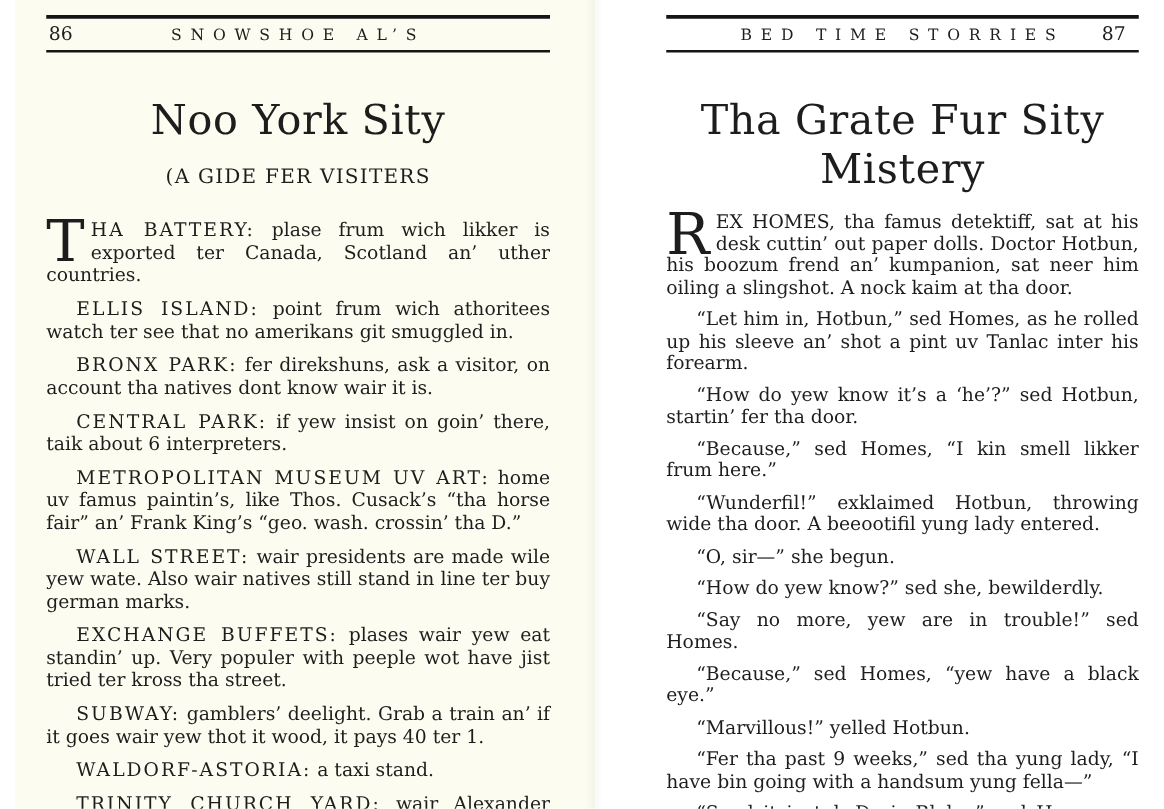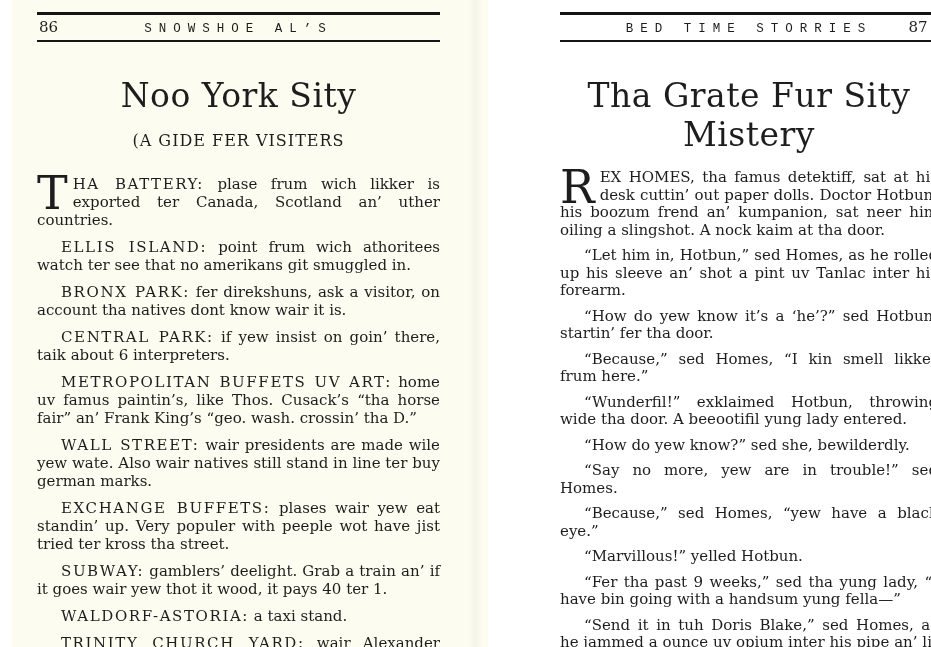--- a/index.html
+++ b/index.html
@@ -12,39 +12,38 @@
     margin: 0; padding: 0;
     width: 931px; height: 647px;
     background: #ffffff;
     overflow: hidden;
     font-family: "DejaVu Serif", "Liberation Serif", serif;
     color: var(--ink);
   }
   .book { position: relative; width: 931px; height: 647px; }
   .page { position: absolute; top: 0; height: 647px; }
   .page-left  { left: 12px;     width: 476px; background: var(--paper-left); }
-  .page-right { left: 476px; width: 410px; background: var(--paper-right); margin-left: 27px; }
+  .page-right { left: 476px; width: 410px; background: var(--paper-right); }
   .inner { position: absolute; top: 12px; }
   .page-left  .inner { left: 25px;  width: 403px; }
   .page-right .inner { left: 57px;  width: 378px; }
 
   .running-head {
     border-top: 3px solid #151515;
     border-bottom: 2px solid #151515;
     display: flex; align-items: baseline;
     padding: 3px 2px 4px 2px;
   }
   .rh-num { width: 36px; font-size: 15px; }
   .page-left  .rh-num { text-align: left; }
   .page-right .rh-num { text-align: center; }
   .rh-title {
     flex: 1; text-align: center;
     font-size: 12.5px; letter-spacing: 7px;
     white-space: nowrap;
-    font-family: Liberation Mono, monospace;
   }
   .rh-spacer { width: 36px; }
 
   h1.page-title {
     margin: 34px 0 0 0;
     text-align: center;
     font-size: 33px; font-weight: normal;
     letter-spacing: 0.5px;
   }
   .subtitle {
@@ -91,21 +90,21 @@
         <span class="rh-title">SNOWSHOE AL’S</span>
         <span class="rh-spacer"></span>
       </div>
       <h1 class="page-title">Noo York Sity</h1>
       <div class="subtitle">(A GIDE FER VISITERS</div>
       <div class="body-text" id="left-paras">
           <p class="para has-drop"><span class="dropcap">T</span><span class="headword">HA BATTERY:</span> plase frum wich likker is exported ter Canada, Scotland an’ uther countries.</p>
           <p class="para"><span class="headword">ELLIS ISLAND:</span> point frum wich athoritees watch ter see that no amerikans git smuggled in.</p>
           <p class="para"><span class="headword">BRONX PARK:</span> fer direkshuns, ask a visitor, on account tha natives dont know wair it is.</p>
           <p class="para"><span class="headword">CENTRAL PARK:</span> if yew insist on goin’ there, taik about 6 interpreters.</p>
-          <p class="para"><span class="headword">METROPOLITAN BUFFETS UV ART:</span> home uv famus paintin’s, like Thos. Cusack’s “tha horse fair” an’ Frank King’s “geo. wash. crossin’ tha D.”</p>
+          <p class="para"><span class="headword">METROPOLITAN MUSEUM UV ART:</span> home uv famus paintin’s, like Thos. Cusack’s “tha horse fair” an’ Frank King’s “geo. wash. crossin’ tha D.”</p>
           <p class="para"><span class="headword">WALL STREET:</span> wair presidents are made wile yew wate.  Also wair natives still stand in line ter buy german marks.</p>
           <p class="para"><span class="headword">EXCHANGE BUFFETS:</span> plases wair yew eat standin’ up.  Very populer with peeple wot have jist tried ter kross tha street.</p>
           <p class="para"><span class="headword">SUBWAY:</span> gamblers’ deelight.  Grab a train an’ if it goes wair yew thot it wood, it pays 40 ter 1.</p>
           <p class="para"><span class="headword">WALDORF-ASTORIA:</span> a taxi stand.</p>
           <p class="para"><span class="headword">TRINITY CHURCH YARD:</span> wair Alexander Hamilton wishes he wuzn’t.</p>
         </div>
     </div>
   </div>
 
   <div class="page page-right">
@@ -115,20 +114,21 @@
         <span class="rh-title">BED TIME STORRIES</span>
         <span class="rh-num">87</span>
       </div>
       <h1 class="page-title">Tha Grate Fur Sity Mistery</h1>
       <div class="body-text" id="right-paras">
           <p class="para has-drop"><span class="dropcap">R</span>EX HOMES, tha famus detektiff, sat at his desk cuttin’ out paper dolls.  Doctor Hotbun, his boozum frend an’ kumpanion, sat neer him oiling a slingshot.  A nock kaim at tha door.</p>
           <p class="para">“Let him in, Hotbun,” sed Homes, as he rolled up his sleeve an’ shot a pint uv Tanlac inter his forearm.</p>
           <p class="para">“How do yew know it’s a ‘he’?” sed Hotbun, startin’ fer tha door.</p>
           <p class="para">“Because,” sed Homes, “I kin smell likker frum here.”</p>
           <p class="para">“Wunderfil!” exklaimed Hotbun, throwing wide tha door.  A beeootifil yung lady entered.</p>
+          <p class="para">“O, sir—” she begun.</p>
           <p class="para">“How do yew know?” sed she, bewilderdly.</p>
           <p class="para">“Say no more, yew are in trouble!” sed Homes.</p>
           <p class="para">“Because,” sed Homes, “yew have a black eye.”</p>
           <p class="para">“Marvillous!” yelled Hotbun.</p>
           <p class="para">“Fer tha past 9 weeks,” sed tha yung lady, “I have bin going with a handsum yung fella—”</p>
           <p class="para">“Send it in tuh Doris Blake,” sed Homes, as he jammed a ounce uv opium inter his pipe an’ lit it with a blow-torch.</p>
         </div>
     </div>
   </div>
 

